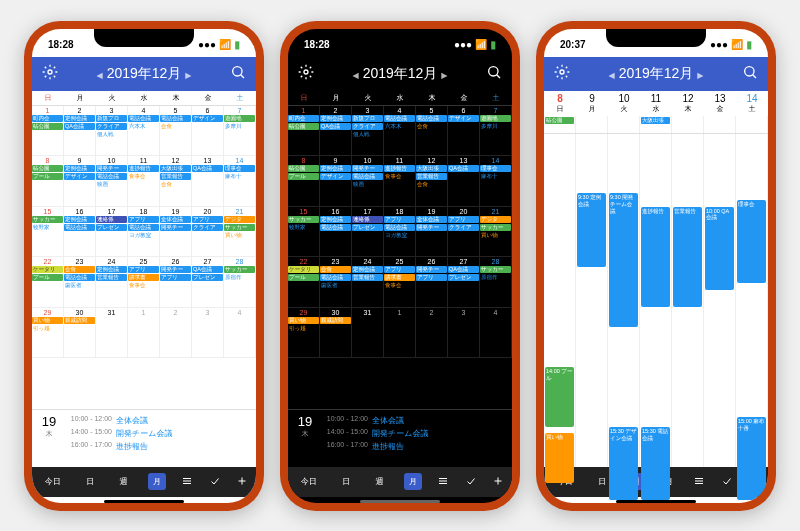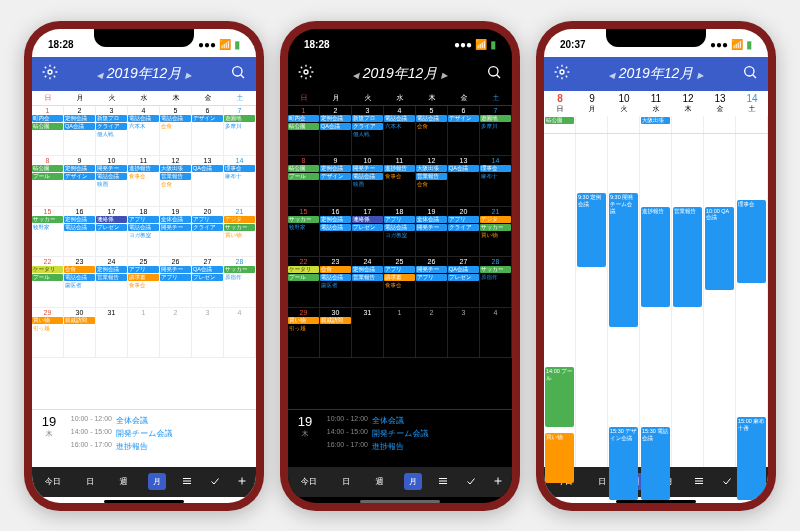--- a/index.html
+++ b/index.html
@@ -10,21 +10,21 @@
     justify-content: center;
     align-items: center;
     gap: 16px;
     padding: 20px;
     height: 531px;
     width: 800px;
   }
   .phone {
     width: 240px;
     height: 490px;
-    background: #7f1d1d;
+    background: #c2410c;
     border-radius: 36px;
     padding: 8px;
     position: relative;
     box-shadow: 0 4px 20px rgba(0,0,0,0.25);
   }
   .screen {
     width: 100%; height: 100%;
     border-radius: 28px;
     overflow: hidden;
     background: #fff;
@@ -53,21 +53,20 @@
   }
   .status-icons { display: flex; gap: 3px; align-items: center; }
   .header {
     height: 34px;
     display: flex;
     align-items: center;
     justify-content: space-between;
     padding: 0 10px;
     background: #3b5dc9;
     color: #fff;
-    font-style: italic;
   }
   .header.dark { background: #000; }
   .header .title { font-size: 14px; font-weight: 500; }
   .header .icon { width: 16px; height: 16px; }
   .dow {
     display: grid;
     grid-template-columns: repeat(7, 1fr);
     font-size: 7px;
     text-align: center;
     border-bottom: 1px solid #ddd;

